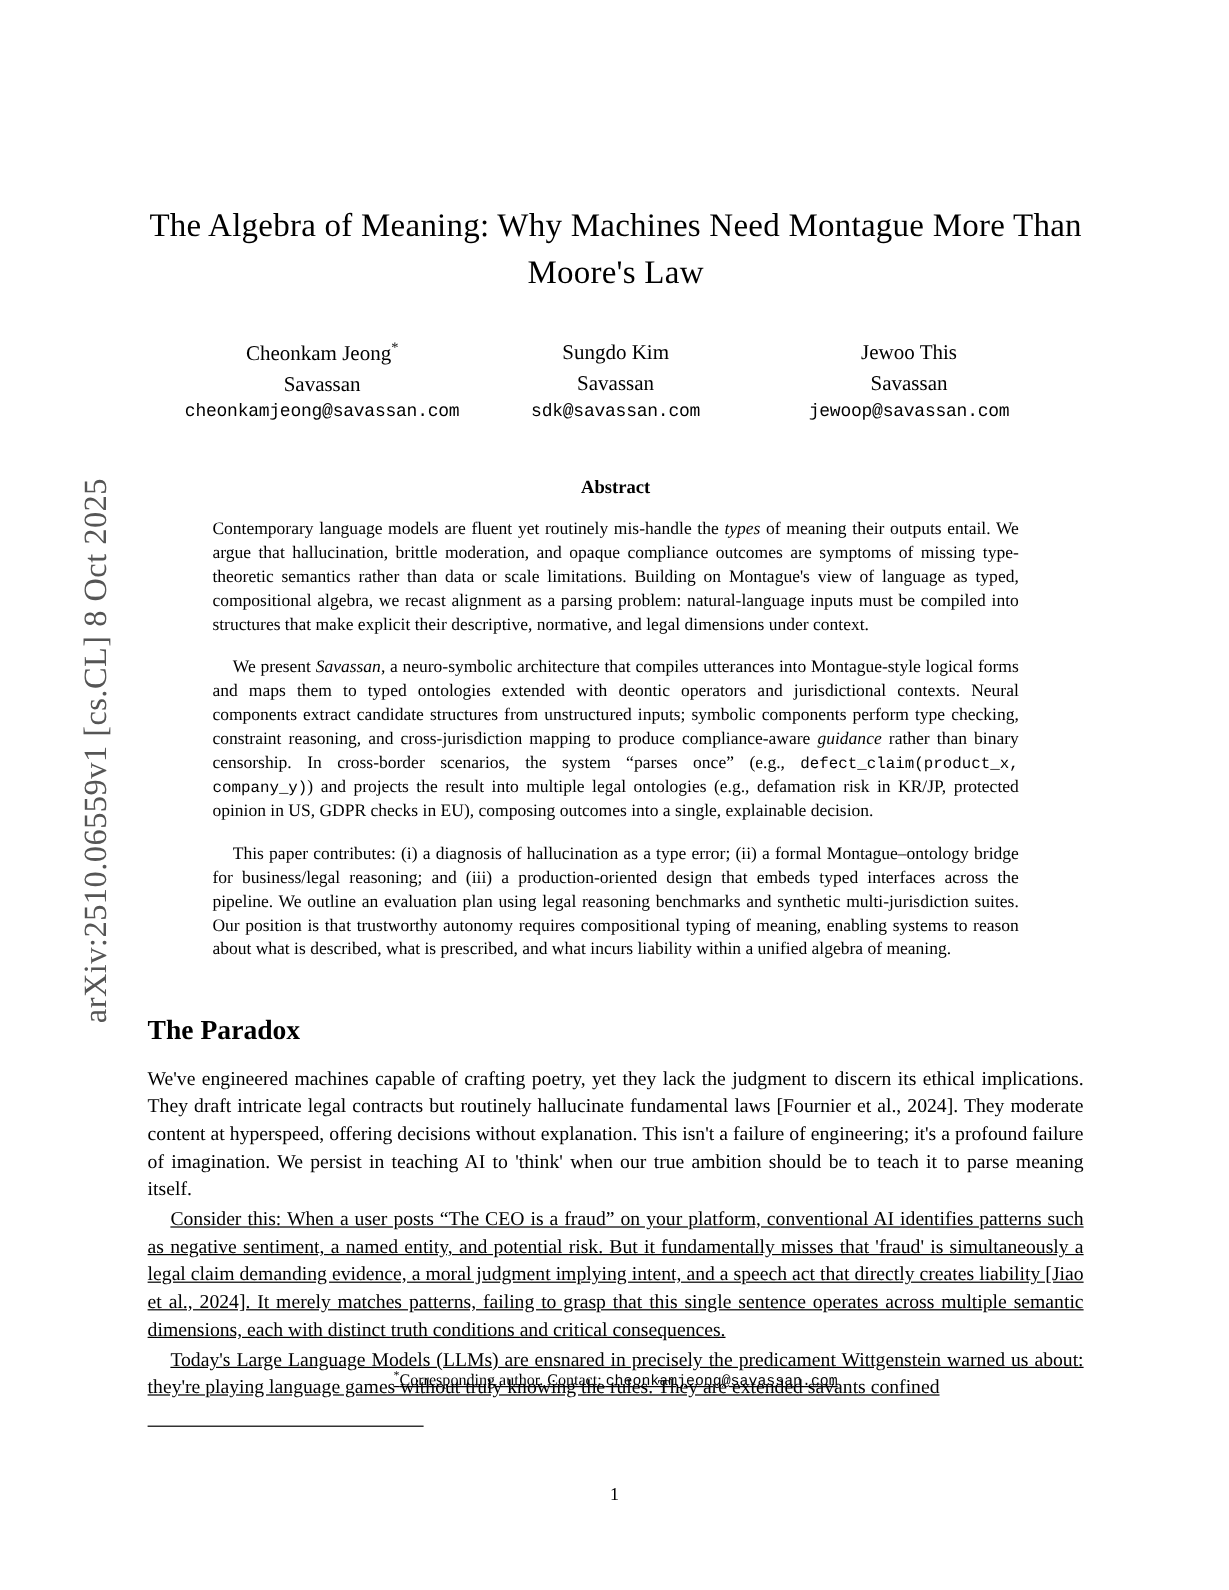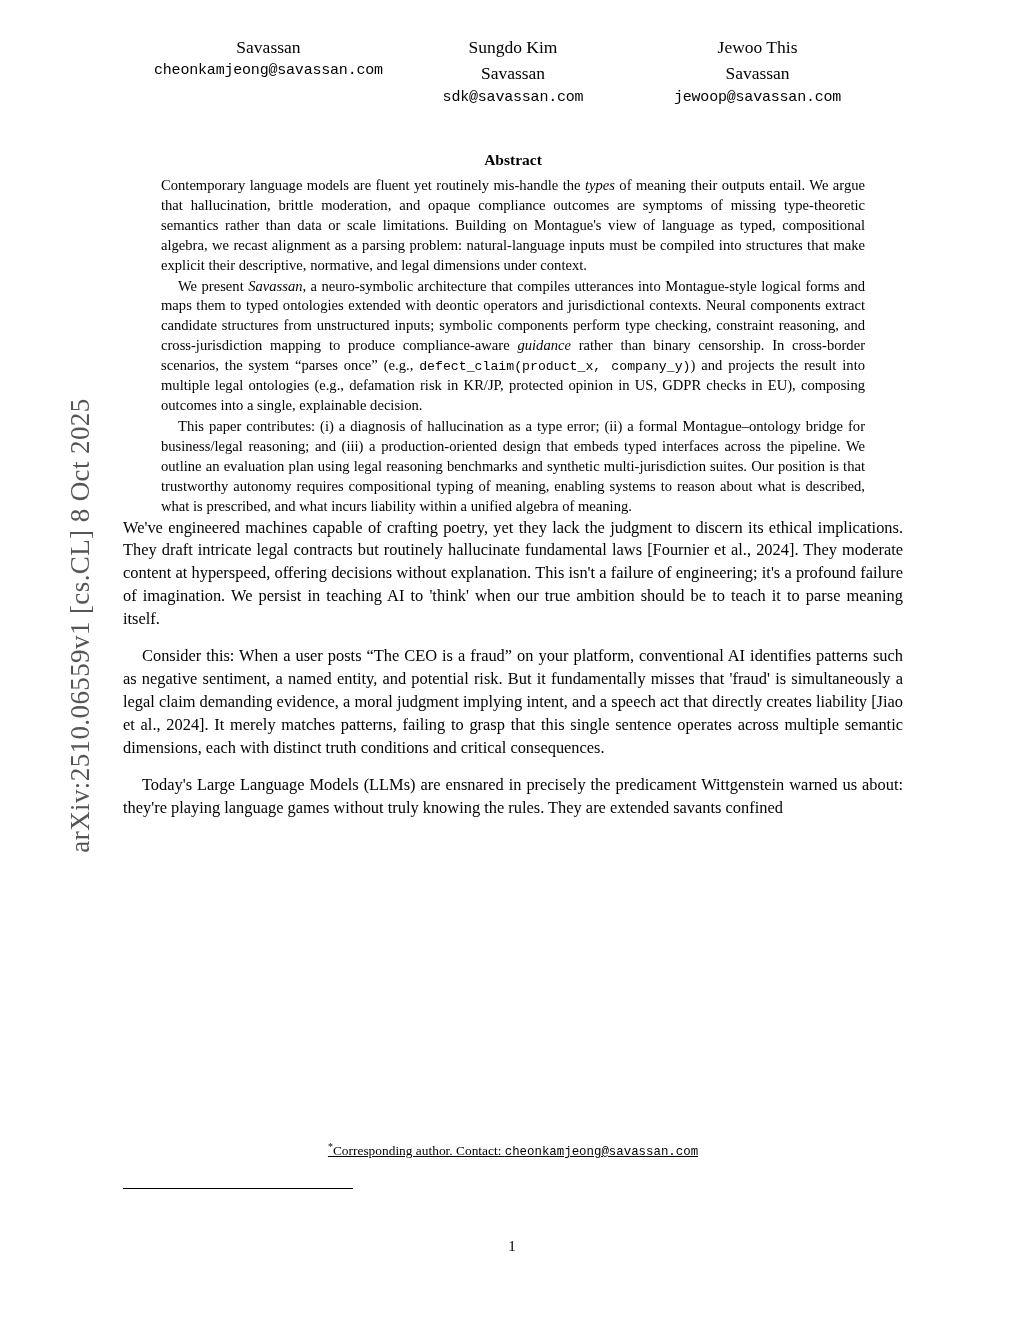--- a/index.html
+++ b/index.html
@@ -77,21 +77,21 @@
     margin-top: 42px;
     padding: 0 38px;
   }
   .abstract-head {
     text-align: center;
     font-weight: bold;
     font-size: 15.5px;
     margin-bottom: 7px;
   }
   .abstract-block p {
-    margin: 0;
+    margin: 16px;
     font-size: 14.6px;
     line-height: 1.365;
     text-align: justify;
     text-justify: inter-word;
   }
   .abstract-block p + p {
     text-indent: 17px;
     margin-top: 1px;
   }
   .mono {
@@ -106,21 +106,22 @@
     margin: 44px 0 16px 0;
   }
   .body-text p {
     margin: 0;
     font-size: 16.4px;
     line-height: 1.40;
     text-align: justify;
   }
   .body-text p + p {
     text-indent: 19px;
-    margin-top: 14px;
+    margin-top: 2px;
+    text-decoration: underline;
   }
 
   .footnote-rule {
     position: absolute;
     left: 123px;
     top: 1188px;
     width: 230px;
     border-top: 1px solid #000;
   }
   .footnote {
@@ -147,23 +148,25 @@
 </style>
 </head>
 <body>
 
 <div class="page">
 
   <div class="arxiv-stamp">arXiv:2510.06559v1  [cs.CL]  8 Oct 2025</div>
 
   <div class="content">
 
+    <div class="title">The Algebra of Meaning: Why Machines Need Montague More Than Moore's Law</div>
 
     <div class="authors">
       <div class="author">
+        <div class="name"><span>Cheonkam Jeong</span><sup>*</sup></div>
         <div class="affil">Savassan</div>
         <div class="mail">cheonkamjeong@savassan.com</div>
       </div>
       <div class="author">
         <div class="name"><span>Sungdo Kim</span></div>
         <div class="affil">Savassan</div>
         <div class="mail">sdk@savassan.com</div>
       </div>
       <div class="author">
         <div class="name"><span>Jewoo This</span></div>
@@ -173,20 +176,21 @@
     </div>
 
     <div class="abstract-block">
       <div class="abstract-head">Abstract</div>
       <p><span>Contemporary language models are fluent yet routinely mis-handle the </span><i class="it">types</i><span> of meaning their outputs entail. We argue that hallucination, brittle moderation, and opaque compliance outcomes are symptoms of missing type-theoretic semantics rather than data or scale limitations. Building on Montague's view of language as typed, compositional algebra, we recast alignment as a parsing problem: natural-language inputs must be compiled into structures that make explicit their descriptive, normative, and legal dimensions under context.</span></p>
       <p><span>We present </span><i class="it">Savassan</i><span>, a neuro-symbolic architecture that compiles utterances into Montague-style logical forms and maps them to typed ontologies extended with deontic operators and jurisdictional contexts. Neural components extract candidate structures from unstructured inputs; symbolic components perform type checking, constraint reasoning, and cross-jurisdiction mapping to produce compliance-aware </span><i class="it">guidance</i><span> rather than binary censorship. In cross-border scenarios, the system “parses once” (e.g., </span><span class="mono">defect_claim(product_x, company_y)</span><span>) and projects the result into multiple legal ontologies (e.g., defamation risk in KR/JP, protected opinion in US, GDPR checks in EU), composing outcomes into a single, explainable decision.</span></p>
       <p>This paper contributes: (i) a diagnosis of hallucination as a type error; (ii) a formal Montague–ontology bridge for business/legal reasoning; and (iii) a production-oriented design that embeds typed interfaces across the pipeline. We outline an evaluation plan using legal reasoning benchmarks and synthetic multi-jurisdiction suites. Our position is that trustworthy autonomy requires compositional typing of meaning, enabling systems to reason about what is described, what is prescribed, and what incurs liability within a unified algebra of meaning.</p>
     </div>
 
     <div class="body-text">
+      <h2 class="section">The Paradox</h2>
       <p>We've engineered machines capable of crafting poetry, yet they lack the judgment to discern its ethical implications. They draft intricate legal contracts but routinely hallucinate fundamental laws [Fournier et al., 2024]. They moderate content at hyperspeed, offering decisions without explanation. This isn't a failure of engineering; it's a profound failure of imagination. We persist in teaching AI to 'think' when our true ambition should be to teach it to parse meaning itself.</p>
       <p>Consider this: When a user posts “The CEO is a fraud” on your platform, conventional AI identifies patterns such as negative sentiment, a named entity, and potential risk. But it fundamentally misses that 'fraud' is simultaneously a legal claim demanding evidence, a moral judgment implying intent, and a speech act that directly creates liability [Jiao et al., 2024]. It merely matches patterns, failing to grasp that this single sentence operates across multiple semantic dimensions, each with distinct truth conditions and critical consequences.</p>
 
       <p>Today's Large Language Models (LLMs) are ensnared in precisely the predicament Wittgenstein warned us about: they're playing language games without truly knowing the rules. They are extended savants confined</p>
     </div>
 
   </div>
 
   <div class="footnote-rule"></div>
   <div class="footnote"><sup>*</sup><span>Corresponding author. Contact: </span><span class="mono">cheonkamjeong@savassan.com</span></div>

